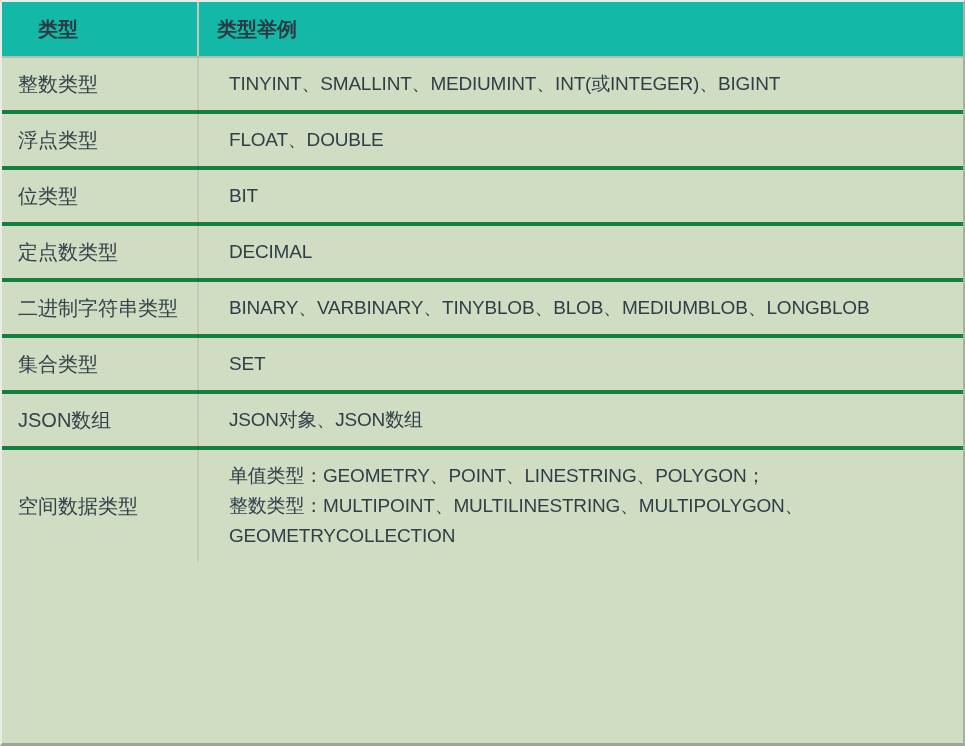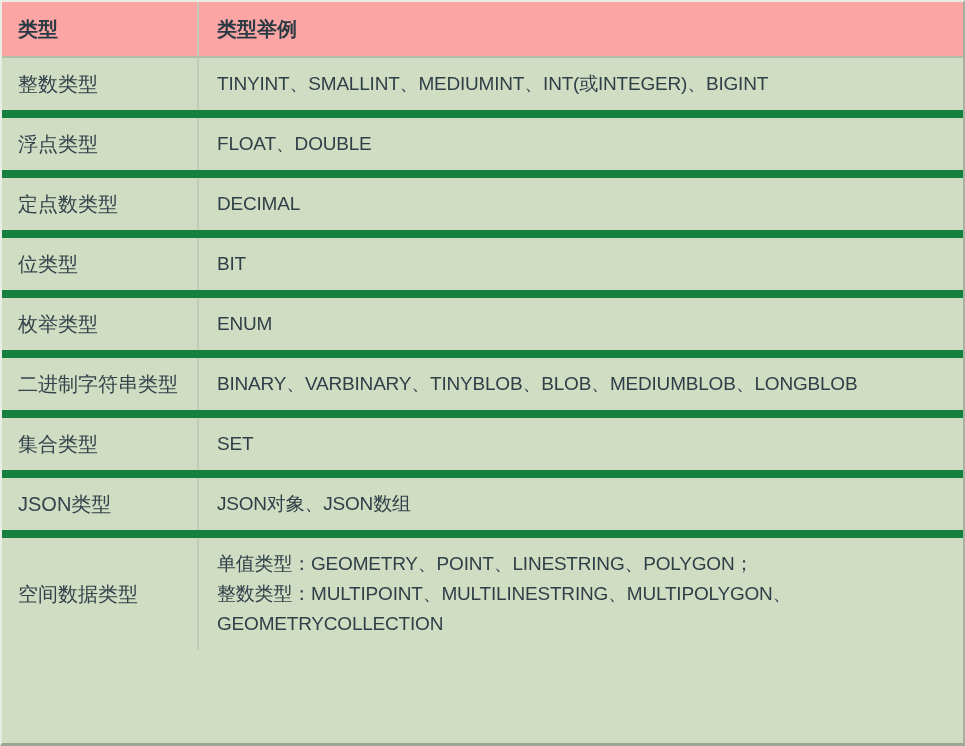--- a/index.html
+++ b/index.html
@@ -31,45 +31,45 @@
   col.col-type { width: 196px; }
   th, td {
     vertical-align: middle;
     text-align: left;
     box-sizing: border-box;
   }
   th + th, td + td {
     border-left: 2px solid #c3cbb8;
   }
   thead th {
-    background: #fca5a5;
+    background: #14b8a6;
     height: 55px;
     font-size: 20px;
     font-weight: bold;
     color: #2a3a43;
-    padding: 0 16px 0 16px;
+    padding: 0 16px 0 36px;
     border-bottom: 2px solid #b4bdaa;
   }
   thead th.th-examples { padding-left: 18px; margin-top: 12px; }
   tbody td {
     background: #d0ddc3;
-    border-top: 8px solid #15803d;
+    border-top: 4px solid #15803d;
     font-size: 20px;
     line-height: 30px;
     padding: 11px 16px;
     color: #33424b;
   }
   tbody tr:first-child td { border-top: none; }
   td.type-cell {
     word-break: break-word;
   }
   td.examples-cell {
     font-size: 19px;
     letter-spacing: -0.2px;
-    padding-left: 18px;
+    padding-left: 30px;
     color: #2f3f48;
   }
   td.examples-cell .example-line {
     min-height: 30px;
   }
   tbody tr { height: 54px; }
 </style>
 </head>
 <body>
 
@@ -92,51 +92,45 @@
             <div class="example-line">TINYINT、SMALLINT、MEDIUMINT、INT(或INTEGER)、BIGINT</div>
           </td>
         </tr>
         <tr>
           <td class="type-cell">浮点类型</td>
           <td class="examples-cell">
             <div class="example-line">FLOAT、DOUBLE</div>
           </td>
         </tr>
         <tr>
-          <td class="type-cell">定点数类型</td>
-          <td class="examples-cell">
-            <div class="example-line">DECIMAL</div>
-          </td>
-        </tr>
-        <tr>
           <td class="type-cell">位类型</td>
           <td class="examples-cell">
             <div class="example-line">BIT</div>
           </td>
         </tr>
         <tr>
-          <td class="type-cell">枚举类型</td>
+          <td class="type-cell">定点数类型</td>
           <td class="examples-cell">
-            <div class="example-line">ENUM</div>
+            <div class="example-line">DECIMAL</div>
           </td>
         </tr>
         <tr>
           <td class="type-cell">二进制字符串类型</td>
           <td class="examples-cell">
             <div class="example-line">BINARY、VARBINARY、TINYBLOB、BLOB、MEDIUMBLOB、LONGBLOB</div>
           </td>
         </tr>
         <tr>
           <td class="type-cell">集合类型</td>
           <td class="examples-cell">
             <div class="example-line">SET</div>
           </td>
         </tr>
         <tr>
-          <td class="type-cell">JSON类型</td>
+          <td class="type-cell">JSON数组</td>
           <td class="examples-cell">
             <div class="example-line">JSON对象、JSON数组</div>
           </td>
         </tr>
         <tr>
           <td class="type-cell">空间数据类型</td>
           <td class="examples-cell">
             <div class="example-line">单值类型：GEOMETRY、POINT、LINESTRING、POLYGON；</div>
             <div class="example-line">整数类型：MULTIPOINT、MULTILINESTRING、MULTIPOLYGON、GEOMETRYCOLLECTION</div>
           </td>

